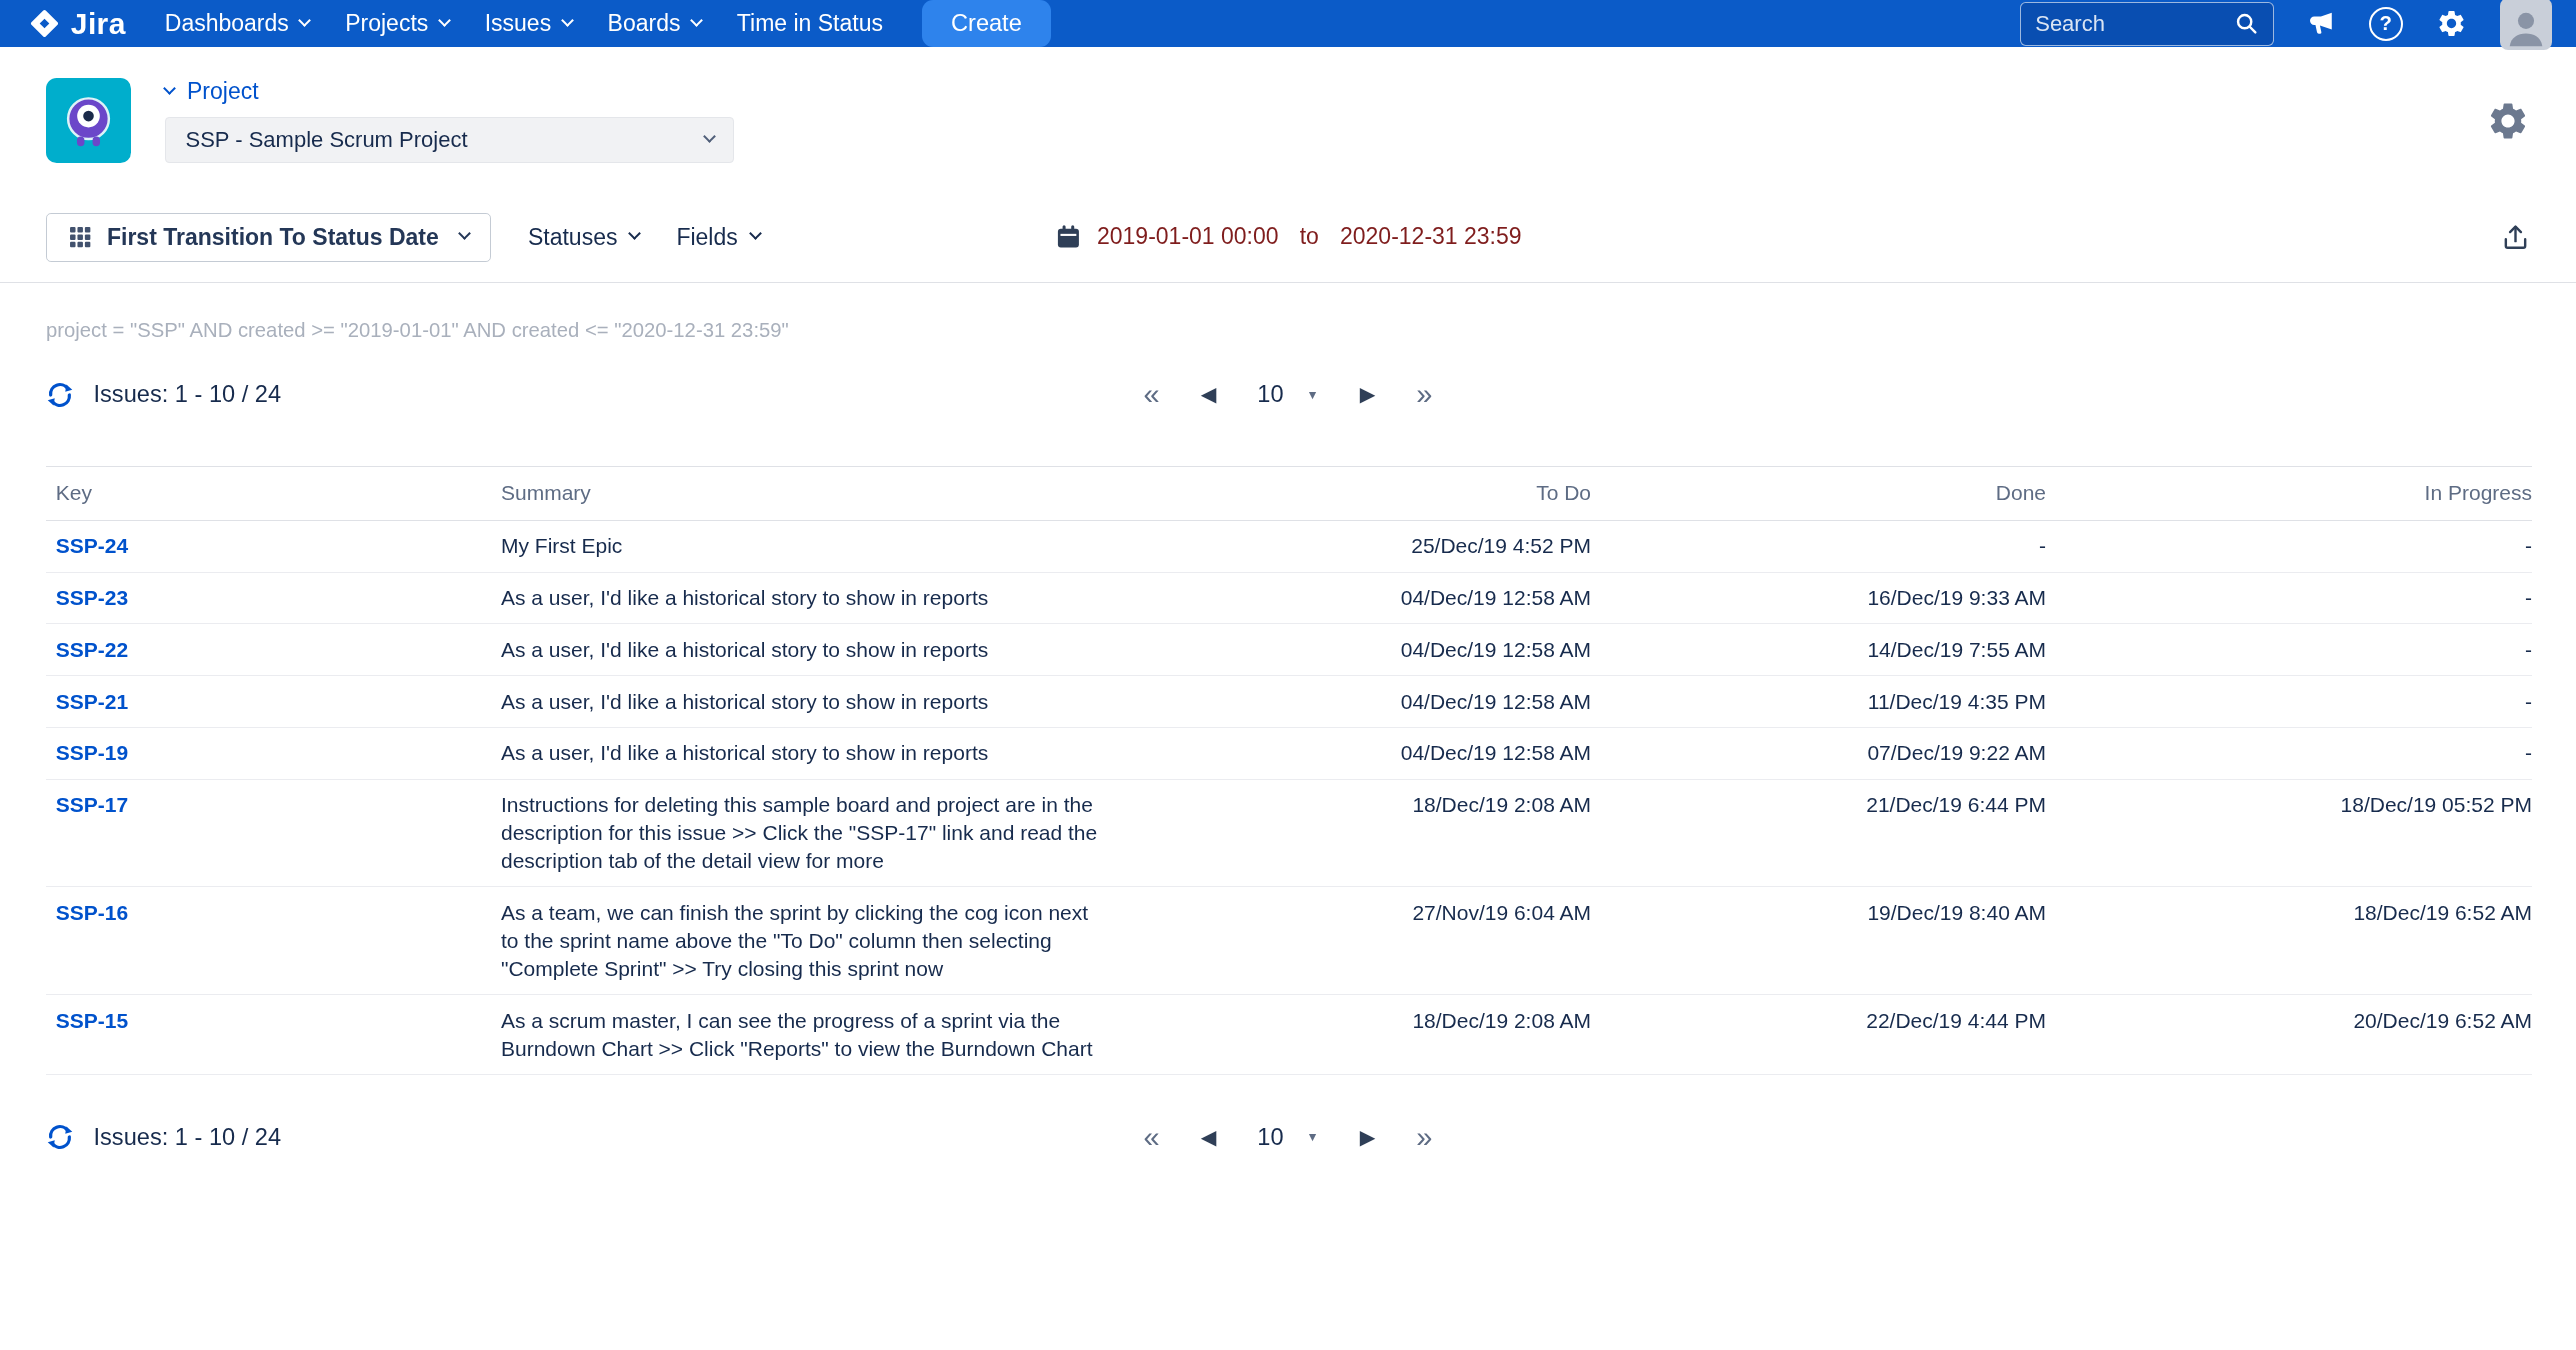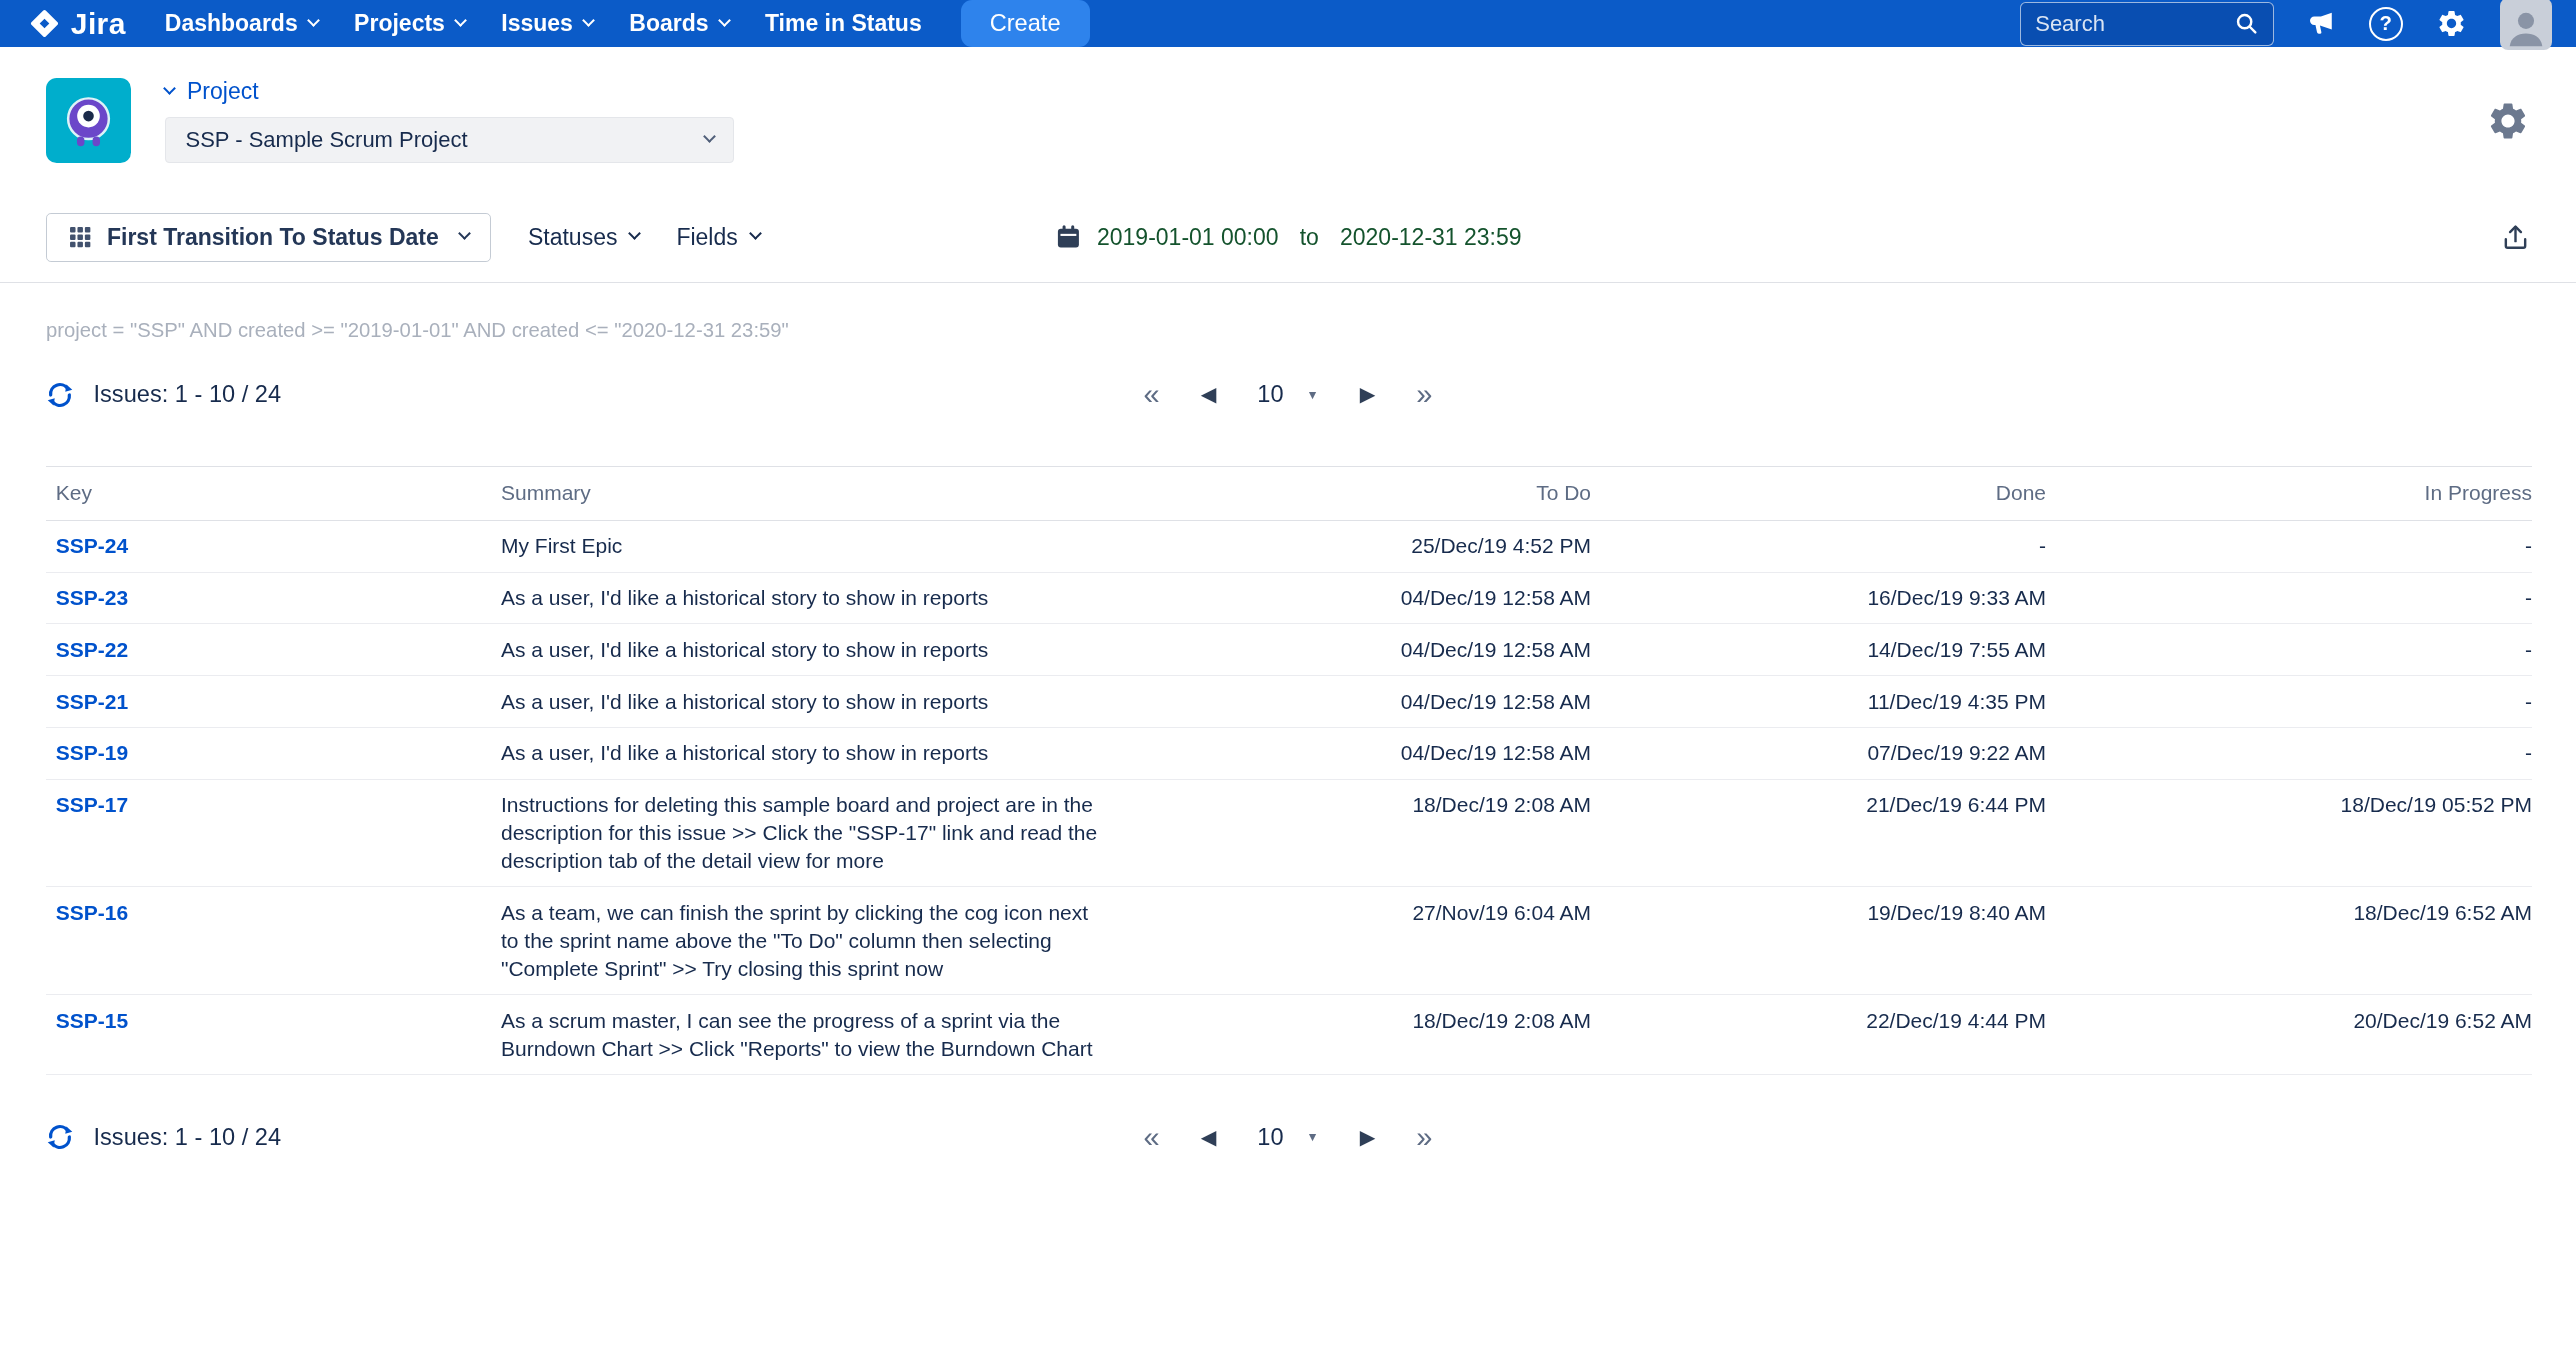--- a/index.html
+++ b/index.html
@@ -3,21 +3,21 @@
 <meta charset="utf-8">
 <style>
   * { box-sizing:border-box; margin:0; padding:0; }
   html,body { width:2576px; height:1350px; }
   body { font-family:"Liberation Sans","DejaVu Sans",sans-serif; background:#fff; color:#172B4D; overflow:hidden; }
 
   
   .topnav { height:47px; background:#0B5BC8; display:flex; align-items:center; padding:0 24.4px 0 28px; }
   .brand { display:flex; align-items:center; gap:9.8px; color:#fff; margin-right:21px; cursor:pointer; }
   .brand-text { font-size:30px; font-weight:700; letter-spacing:0.4px; }
-  .nav-items { display:flex; align-items:flex-start; height:100%;font-weight:bold; }
+  .nav-items { display:flex; align-items:flex-start; height:100%; }
   .nav-item { display:flex; align-items:center; gap:11.4px; padding:0 18px; height:100%; color:#fff; font-size:23px; cursor:pointer; white-space:nowrap; }
   .create-btn { margin-left:21px; height:47px; padding:0 29px; border:none; border-radius:11px; background:#2E83EC; color:#fff; font-size:23.6px; font-family:inherit; cursor:pointer; }
   .nav-right { margin-left:auto; display:flex; align-items:center; gap:33px; }
   .search-box { display:flex; align-items:center; gap:8.1px; width:254px; height:44px; padding:0 14.6px; border:1.6px solid rgba(255,255,255,.6); border-radius:5.7px; background:rgba(0,20,70,.18); }
   .search-box input { flex:1; min-width:0; border:none; outline:none; background:transparent; color:#fff; font-size:22px; font-family:inherit; }
   .search-box input::placeholder { color:rgba(255,255,255,.85); }
   .icon-btn { display:flex; align-items:center; justify-content:center; cursor:pointer; }
   .help-badge { width:34px; height:34px; border:2.4px solid #fff; border-radius:50%; display:flex; align-items:center; justify-content:center; color:#fff; font-size:20.3px; font-weight:700; cursor:pointer; }
   .avatar { width:52px; height:52px; border-radius:8.1px; background:#C9CFD9; overflow:hidden; display:flex; align-items:flex-end; justify-content:center; cursor:pointer; }
 
@@ -31,21 +31,21 @@
   .project-select { margin-top:11.4px; width:569px; height:46px; background:#F1F2F4; border:0.8px solid #E4E6EA; border-radius:4.1px; display:flex; align-items:center; padding:0 19.5px; font-size:22px; color:#172B4D; cursor:pointer; }
   .project-select .sel-text { flex:1; }
   .project-select .chev { color:#505F79; }
   .header-gear { margin-left:auto; cursor:pointer; display:flex; }
 
   
   .filter-bar { display:flex; align-items:center; height:91px; padding:0 46px; border-bottom:1.6px solid #DFE1E6; position:relative; }
   .report-btn { display:flex; align-items:center; gap:14.6px; height:49px; padding:0 21px; background:#fff; border:1.6px solid #C4CBD4; border-radius:4.9px; font-size:23px; font-weight:700; color:#243757; font-family:inherit; cursor:pointer; }
   .report-btn .chev { margin-left:6.5px; }
   .dd { display:flex; align-items:center; gap:13px; margin-left:37px; font-size:23px; color:#172B4D; cursor:pointer; }
-  .date-range { position:absolute; left:50%; transform:translateX(-50%); display:flex; align-items:center; gap:14.6px; font-size:23px; color:#14532d; cursor:pointer; }
+  .date-range { position:absolute; left:50%; transform:translateX(-50%); display:flex; gap:14.6px; font-size:23px; color:#7f1d1d; cursor:pointer; }
   .date-range .to-word { margin:0 6.5px; }
   .export-btn { margin-left:auto; cursor:pointer; display:flex; }
 
   
   .content { padding:0 46px; }
   .query-line { padding-top:36px; font-size:20.3px; color:#A9B0BC; }
 
   .issues-bar { position:relative; display:flex; align-items:center; height:76px; margin-top:14.6px; }
   .issues-left { display:flex; align-items:center; gap:19.5px; }
   .issues-count { font-size:23.6px; color:#172B4D; }

